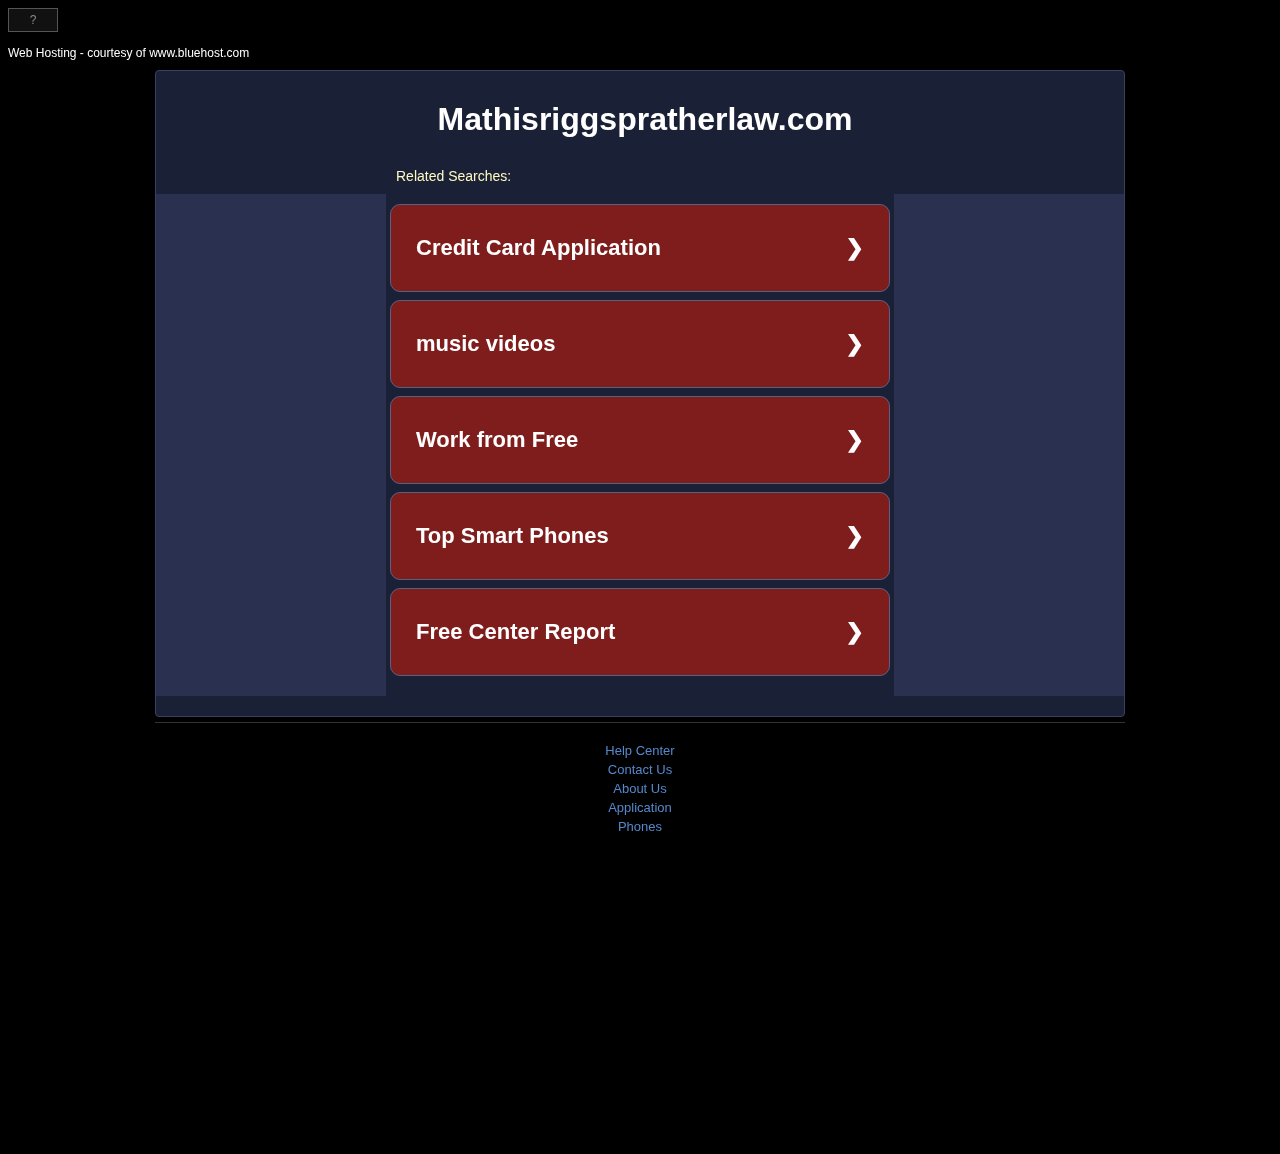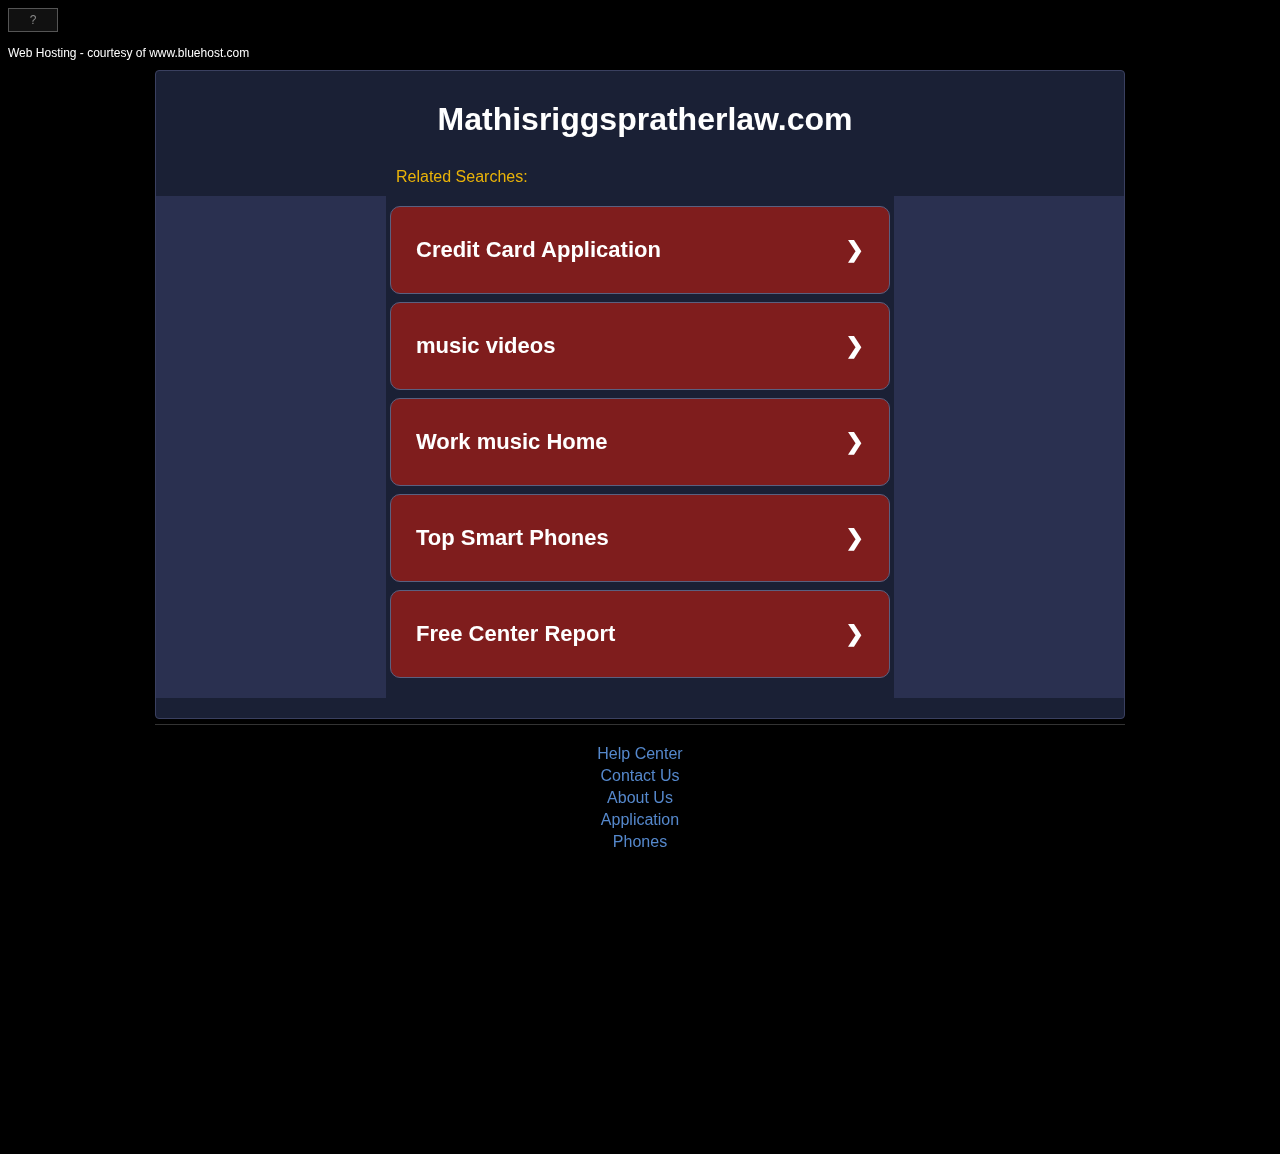--- a/index.html
+++ b/index.html
@@ -54,22 +54,22 @@
     .site-title {
       text-align: center;
       color: #ffffff;
       font-size: 32px;
       font-weight: bold;
       padding: 30px 10px 20px 20px;
     }
 
     
     .related-searches-label {
-      color: #eab308;
-      font-size: 16px;
+      color: #fef9c3;
+      font-size: 14px;
       padding: 10px 240px 10px 240px;
     }
 
     
     .search-item {
       width: 500px;
       background: #7f1d1d;
       border: 1.5px solid #5a6080;
       border-radius: 10px;
       display: flex;
@@ -139,21 +139,21 @@
     .footer-links {
       display: flex;
       flex-direction: column;
       align-items: center;
       gap: 4px;
       padding: 20px;
     }
 
     .footer-link {
       color: #5588cc;
-      font-size: 16px;
+      font-size: 13px;
       text-decoration: none;
     }
   </style>
 </head>
 <body>
 
 <div class="top-bar">
   <div class="top-icon">
     <span>?</span>
   </div>
@@ -181,21 +181,21 @@
 
     <a href="#" class="search-item">
           <span class="search-item-text">Credit Card Application</span>
           <span class="search-item-arrow">❯</span>
         </a>
         <a href="#" class="search-item">
           <span class="search-item-text">music videos</span>
           <span class="search-item-arrow">❯</span>
         </a>
         <a href="#" class="search-item">
-          <span class="search-item-text">Work music Home</span>
+          <span class="search-item-text">Work from Free</span>
           <span class="search-item-arrow">❯</span>
         </a>
         <a href="#" class="search-item">
           <span class="search-item-text">Top Smart Phones</span>
           <span class="search-item-arrow">❯</span>
         </a>
         <a href="#" class="search-item">
           <span class="search-item-text">Free Center Report</span>
           <span class="search-item-arrow">❯</span>
         </a>

